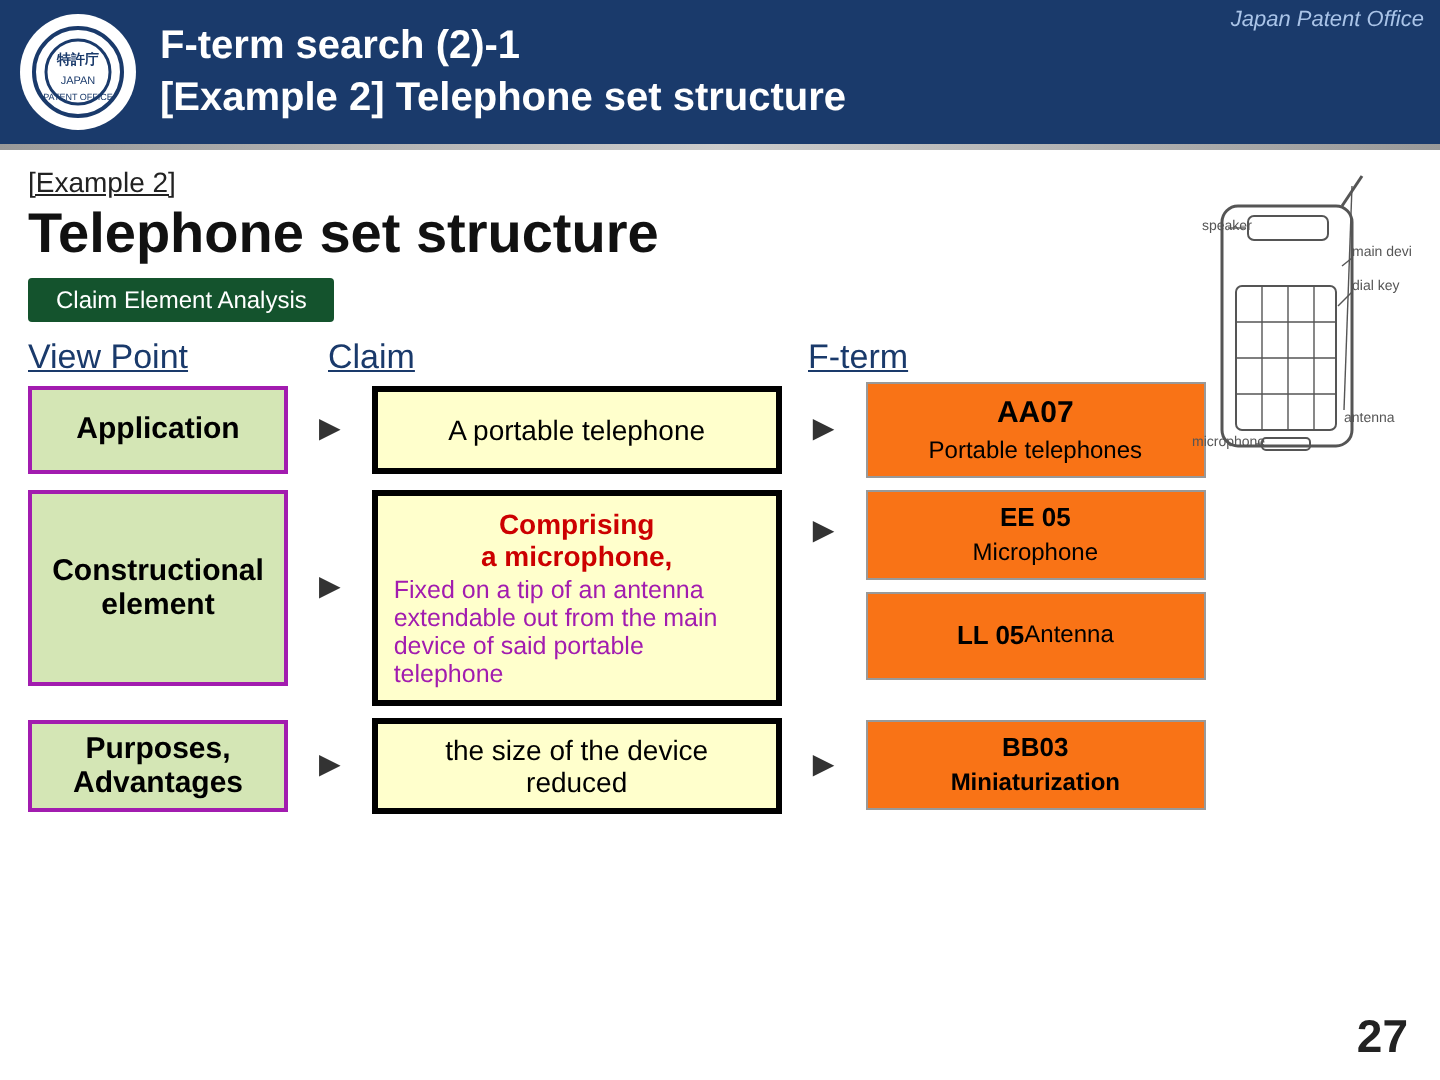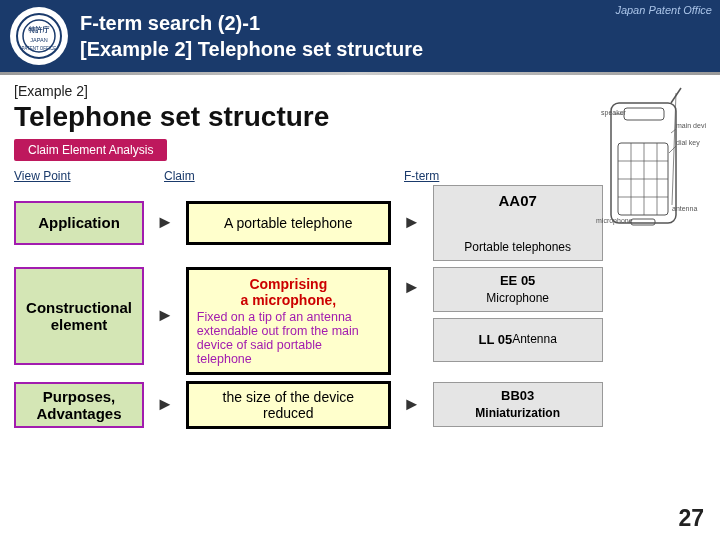--- a/index.html
+++ b/index.html
@@ -64,31 +64,32 @@
     
     .main {
       padding: 8px 14px 6px 14px;
       position: relative;
     }
 
     .example-label {
       font-size: 14px;
       color: #222;
       margin-bottom: 2px;
+      text-decoration: underline;
     }
     .page-heading {
       font-size: 28px;
       font-weight: bold;
       color: #111;
       margin-bottom: 6px;
     }
 
     
     .claim-analysis-btn {
-      background: #be185d;
+      background: #14532d;
       color: #fff;
       font-size: 12px;
       padding: 4px 14px;
       display: inline-block;
       margin-bottom: 8px;
       border-radius: 2px;
     }
 
     
     .phone-image {
@@ -100,21 +101,21 @@
     }
 
     
     .col-headers {
       display: flex;
       align-items: center;
       gap: 0;
       margin-bottom: 2px;
     }
     .col-header {
-      font-size: 12px;
+      font-size: 17px;
       color: #1a3a6b;
       text-decoration: underline;
     }
     .col-vp { width: 130px; }
     .col-claim { width: 210px; margin-left: 20px; }
     .col-fterm { width: 180px; margin-left: 30px; }
 
     
     .row {
       display: flex;
@@ -173,21 +174,21 @@
     }
 
     
     .fterm-col {
       display: flex;
       flex-direction: column;
       gap: 6px;
       flex-shrink: 0;
     }
     .cell-fterm {
-      background: #e5e5e5;
+      background: #f97316;
       border: 1px solid #999;
       width: 170px;
       min-height: 44px;
       display: flex;
       align-items: center;
       justify-content: center;
       font-size: 13px;
       font-weight: bold;
       text-align: center;
       padding: 4px 6px;
@@ -295,21 +296,21 @@
 
   
   <div class="row">
     <div class="cell-vp">Application</div>
     <div class="arrow">►</div>
     <div class="cell-claim">A portable telephone</div>
     <div class="arrow">►</div>
     <div class="fterm-col">
       <div class="cell-fterm" style="flex-direction: column; line-height: 1.4;">
         <span style="font-size:15px;">AA07<br></span>
-        <span style="font-weight:normal;font-size:12px;margin-top:28px;">Portable telephones</span>
+        <span style="font-weight:normal;font-size:12px;">Portable telephones</span>
       </div>
     </div>
   </div>
 
   
   <div class="row2">
     <div class="cell-vp" style="min-height:98px; white-space:pre-line;">Constructional
 element</div>
     <div class="arrow" style="margin-top:38px;">►</div>
     <div class="cell-claim tall" style="flex-direction:column;align-items:flex-start;">

